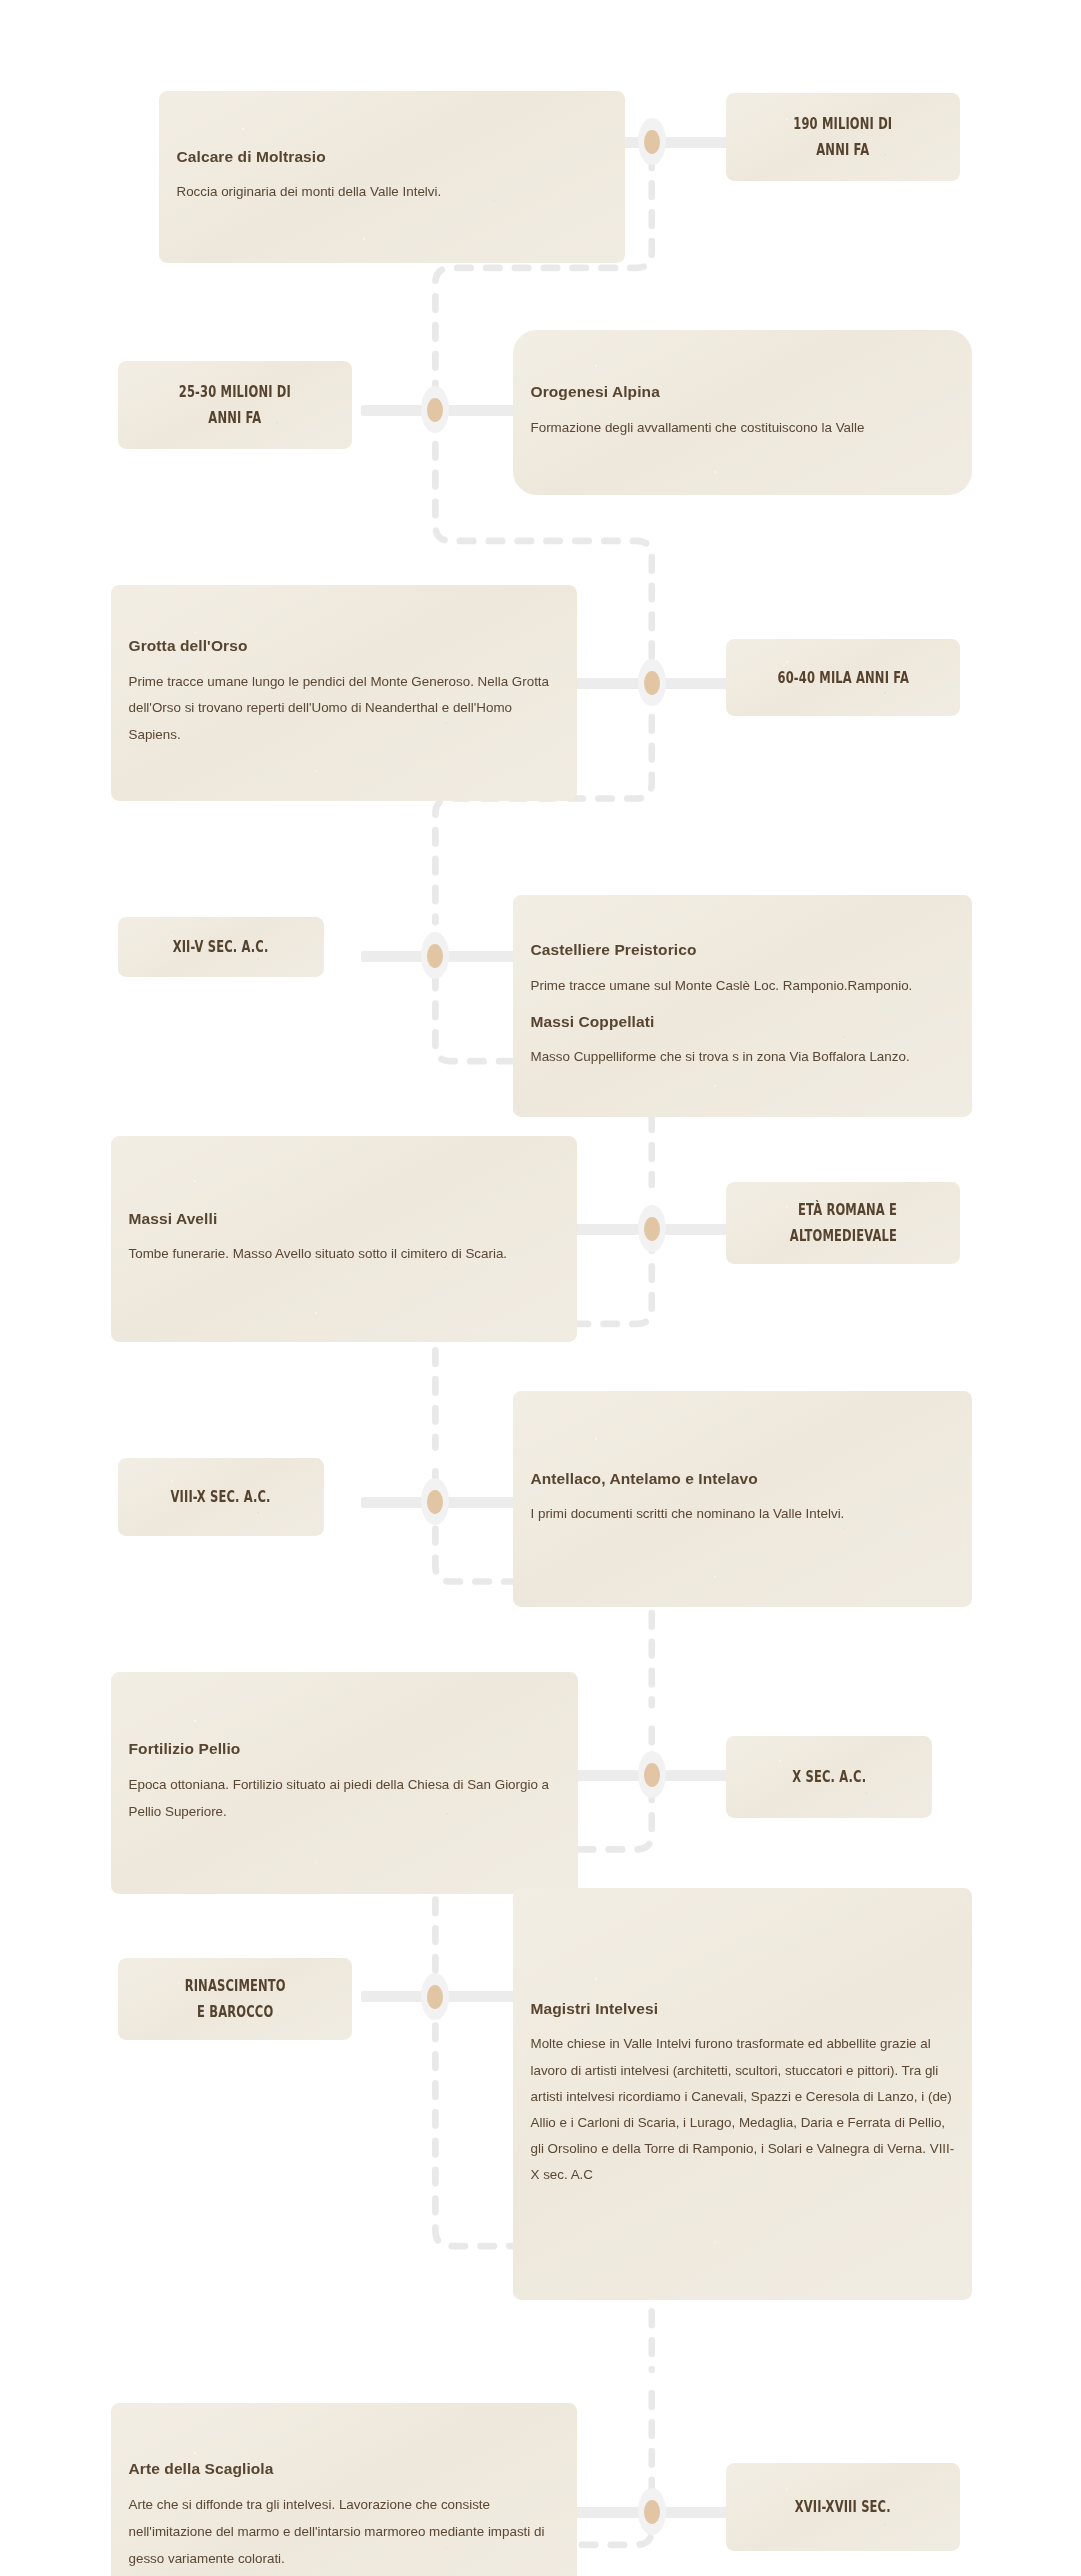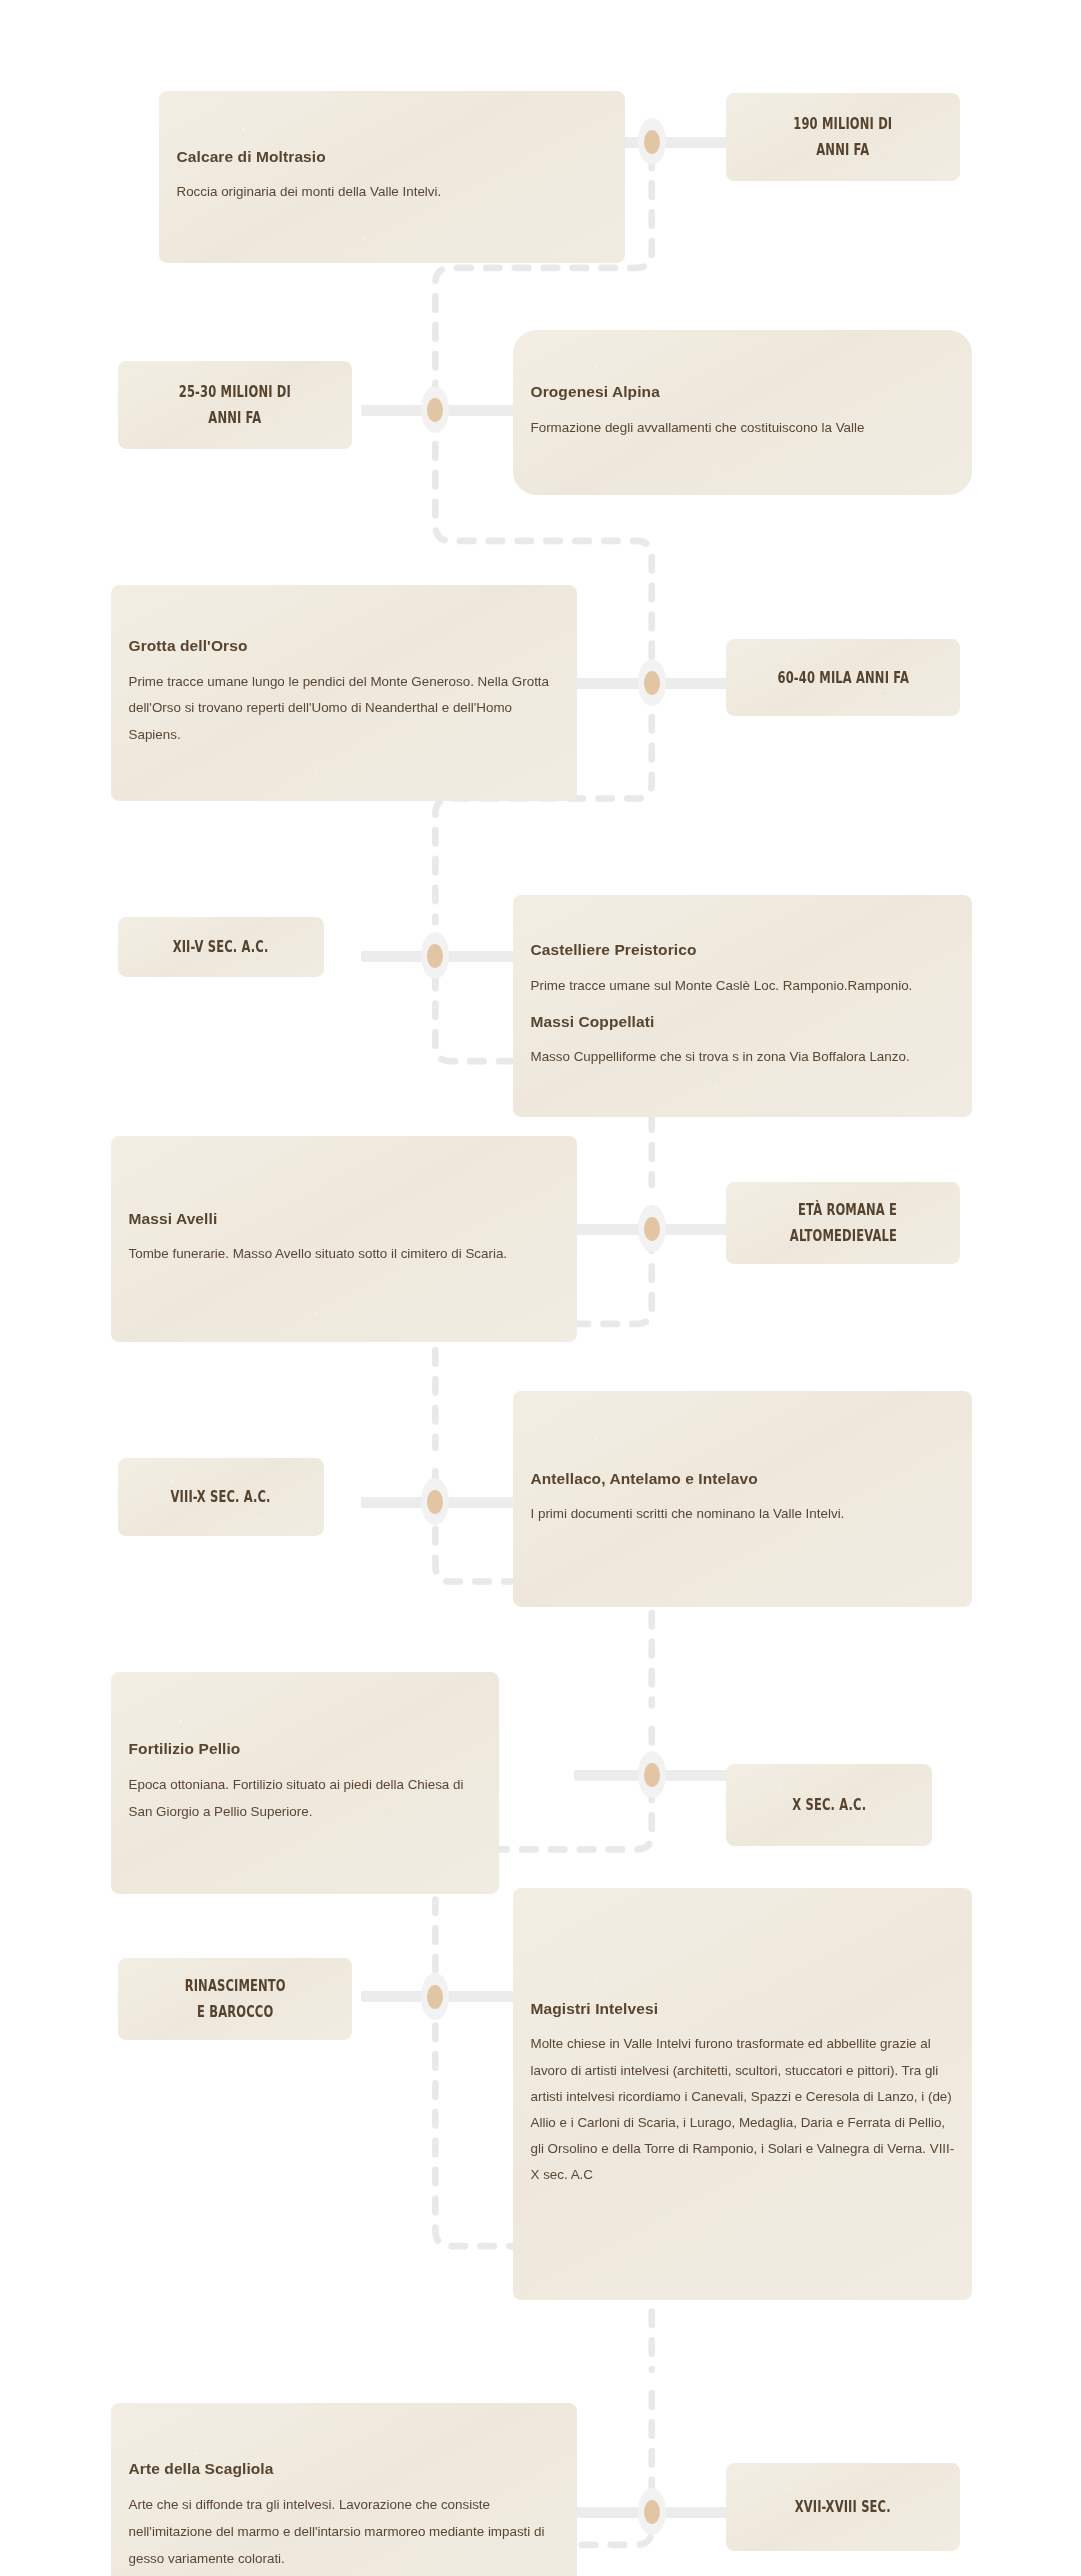--- a/index.html
+++ b/index.html
@@ -254,27 +254,27 @@
         <p>I primi documenti scritti che nominano la Valle Intelvi.</p>
       </div>
     </div>
   </div>
 
   <div class="row" style="top:1633px;height:273px;">
     <div class="connector" style="left:574px;top:137px;width:155px;"></div>
     <div class="node" style="left:638px;top:118px;">
       <span class="dot"></span>
     </div>
-    <div class="card" style="left:111px;top:39px;width:388px;height:222px;">
+    <div class="card" style="left:111px;top:39px;width:467px;height:222px;">
       <div class="card-body">
         <h3>Fortilizio Pellio</h3>
         <p>Epoca ottoniana. Fortilizio situato ai piedi della Chiesa di San Giorgio a Pellio Superiore.</p>
       </div>
     </div>
-    <div class="pill" style="left:726px;top:103px;width:206px;height:82px;margin-top:28px;">
+    <div class="pill" style="left:726px;top:103px;width:206px;height:82px;">
       <span>X SEC. A.C.</span>
     </div>
   </div>
 
   <div class="row" style="top:1906px;height:464px;">
     <div class="connector" style="left:361px;top:85px;width:155px;"></div>
     <div class="node" style="left:421px;top:67px;">
       <span class="dot"></span>
     </div>
     <div class="pill" style="left:118px;top:52px;width:234px;height:82px;">

